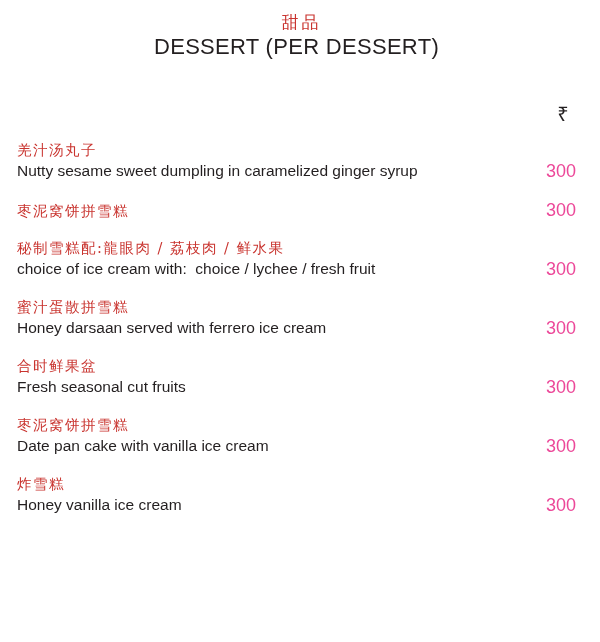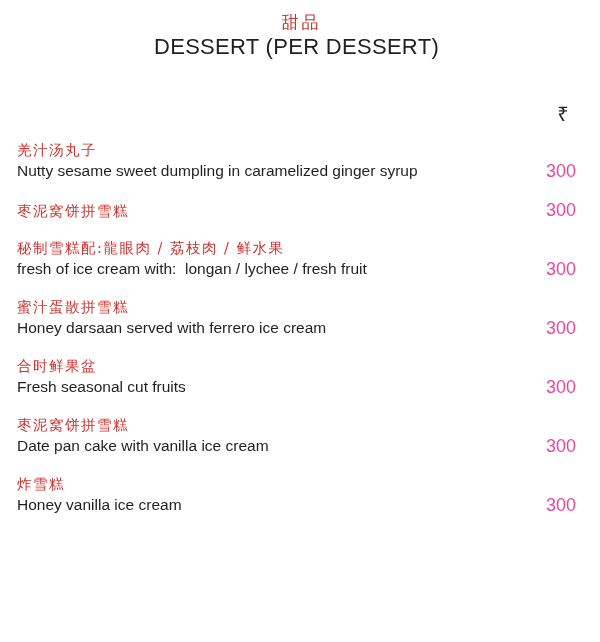--- a/index.html
+++ b/index.html
@@ -111,21 +111,21 @@
     <div class="menu-row">
       <div class="menu-text">
         <span class="item-name-cn">枣泥窝饼拼雪糕</span>
       </div>
       <div class="item-price">300</div>
     </div>
 
     <div class="menu-row">
       <div class="menu-text">
         <span class="item-name-cn">秘制雪糕配:龍眼肉 / 荔枝肉 / 鲜水果</span>
-        <span class="item-name-en">fresh of ice cream with:  longan / lychee / fresh fruit</span>
+        <span class="item-name-en">choice of ice cream with:  choice / lychee / fresh fruit</span>
       </div>
       <div class="item-price">300</div>
     </div>
 
     <div class="menu-row">
       <div class="menu-text">
         <span class="item-name-cn">蜜汁蛋散拼雪糕</span>
         <span class="item-name-en">Honey darsaan served with ferrero ice cream</span>
       </div>
       <div class="item-price">300</div>

